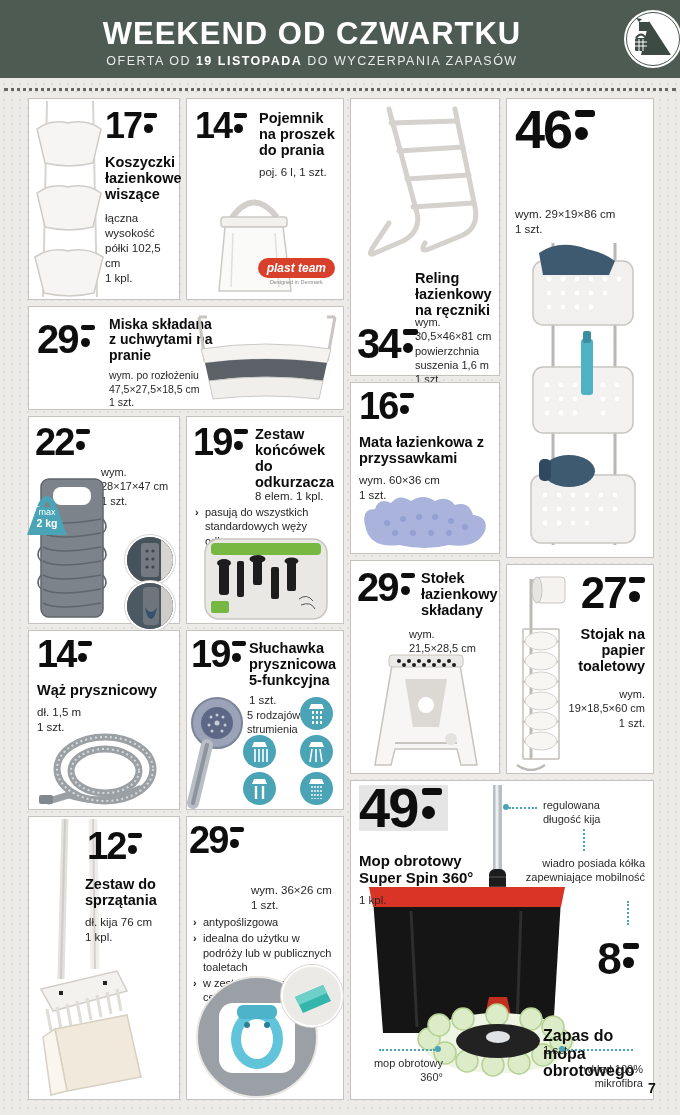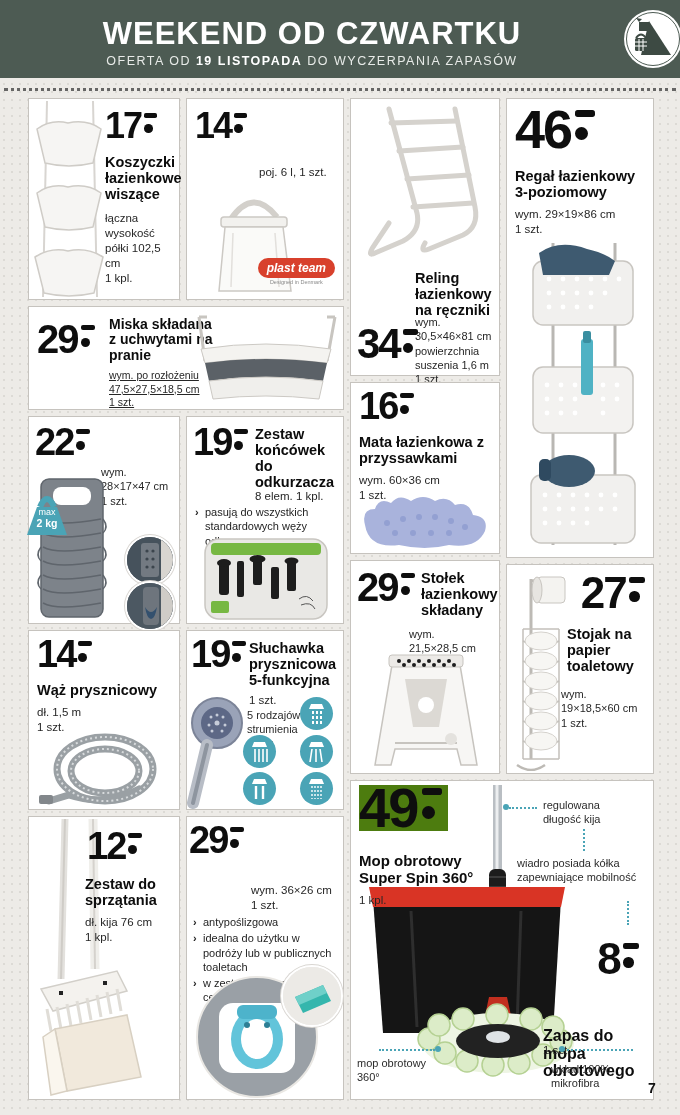--- a/index.html
+++ b/index.html
@@ -30,21 +30,21 @@
   .price .mark{display:inline-flex;flex-direction:column;justify-content:space-between;
     height:.56em;margin-left:.08em;margin-top:.05em;}
   .price .mark .dash{width:.36em;height:.135em;background:#0e0e0e;border-radius:.05em;}
   .price .mark .dot{width:.24em;height:.24em;background:#0e0e0e;border-radius:50%;}
   .price.right{justify-content:flex-end;}
   .pname{font-weight:800;font-size:14.5px;line-height:1.1;color:#0c0c0c;}
   .pdet{font-size:11.5px;line-height:1.3;color:#262626;margin-top:4px;}
   .pdet div{margin:0;}
   .bullet{font-size:11px;line-height:1.3;color:#1e1e1e;position:relative;padding-left:10px;margin-top:2px;}
   .bullet::before{content:"›";position:absolute;left:0;top:0;font-weight:bold;}
-  .tr{text-align:left;}
+  .tr{text-align:right;}
   
   .brand{background:#d8402c;color:#fff;border-radius:10px;padding:3px 9px;
     font-weight:800;font-size:12px;font-style:italic;white-space:nowrap;}
   .brandsub{font-size:5.5px;color:#8a8a8a;text-align:center;margin-top:1px;}
   
   .maxbadge{position:relative;width:48px;height:46px;}
   .maxbadge .txt{position:absolute;left:0;right:0;top:16px;text-align:center;color:#fff;
     font-size:9px;line-height:1.15;}
   .maxbadge .txt b{font-size:10.5px;}
   
@@ -114,20 +114,21 @@
   </div>
 
   <div class="card" style="left:186px;top:98px;width:158px;height:202px;">
     <div class="price abs" style="left:8px;top:12px;font-size:36px;">
       <span>14</span>
       <span class="mark">
           <span class="dash"></span>
           <span class="dot"></span>
         </span>
     </div>
+    <div class="pname abs" style="left:72px;top:12px;width:82px;">Pojemnik na proszek do prania</div>
     <div class="pdet abs" style="left:72px;top:62px;width:82px;">
       <div>poj. 6 l, 1 szt.</div>
     </div>
     <div class="abs" style="left:16px;top:84px;">
       <svg width="100" height="112" viewBox="0 0 100 112">
         <path d="M28 36 Q50 4 74 34" fill="none" stroke="#d3d0cb" stroke-width="6"></path>
         <rect x="18" y="34" width="66" height="10" rx="3" fill="#f2f1ee" stroke="#ccc9c4" stroke-width="1.5"></rect>
         <path d="M22 44 L80 44 L88 108 L16 108 Z" fill="#fafaf8" stroke="#ccc9c4" stroke-width="1.5"></path>
         <line x1="30" y1="50" x2="28" y2="104" stroke="#e2e0dc" stroke-width="1.5"></line>
         <line x1="72" y1="50" x2="76" y2="104" stroke="#e2e0dc" stroke-width="1.5"></line>
@@ -168,21 +169,20 @@
   </div>
 
   <div class="card" style="left:506px;top:98px;width:148px;height:460px;">
     <div class="price abs" style="left:8px;top:8px;font-size:54px;">
       <span>46</span>
       <span class="mark">
           <span class="dash"></span>
           <span class="dot"></span>
         </span>
     </div>
-    <div class="pname abs" style="left:8px;top:70px;width:132px;">Regał łazienkowy 3-poziomowy</div>
     <div class="pdet abs" style="left:8px;top:104px;width:132px;">
       <div>wym. 29×19×86 cm</div>
       <div>1 szt.</div>
     </div>
     <div class="abs" style="left:12px;top:140px;">
       <svg width="124" height="312" viewBox="0 0 124 312">
         <line x1="34" y1="4" x2="34" y2="306" stroke="#b9b7b3" stroke-width="3"></line>
         <line x1="96" y1="4" x2="96" y2="306" stroke="#b9b7b3" stroke-width="3"></line>
         <path d="M20 300 h90" stroke="#b9b7b3" stroke-width="3" fill="none"></path>
 
@@ -253,21 +253,21 @@
 
   <div class="card" style="left:28px;top:306px;width:316px;height:104px;">
     <div class="price abs" style="left:8px;top:16px;font-size:40px;">
       <span>29</span>
       <span class="mark">
           <span class="dash"></span>
           <span class="dot"></span>
         </span>
     </div>
     <div class="pname abs" style="left:80px;top:10px;width:112px;font-size:14px;">Miska składana z uchwytami na pranie</div>
-    <div class="pdet abs" style="left:80px;top:58px;width:112px;font-size:10.5px;text-decoration:underline;">
+    <div class="pdet abs" style="left:80px;top:58px;width:112px;font-size:10.5px;">
       <div>wym. po rozłożeniu 47,5×27,5×18,5 cm</div>
       <div>1 szt.</div>
     </div>
     <div class="abs" style="right:2px;top:4px;">
       <svg width="150" height="94" viewBox="0 0 150 94">
         <path d="M14 50 L8 6 M136 50 L144 6" stroke="#c8c5c0" stroke-width="3" fill="none"></path>
         <path d="M8 6 h8 M136 6 h8" stroke="#c8c5c0" stroke-width="3"></path>
         <path d="M10 38 Q75 28 140 38 L136 52 Q75 44 14 52 Z" fill="#f4f3f0" stroke="#ccc9c4" stroke-width="1"></path>
         <path d="M14 52 Q75 44 136 52 L132 70 Q75 62 18 70 Z" fill="#5b6167"></path>
         <path d="M18 70 Q75 62 132 70 L128 88 Q75 82 22 88 Z" fill="#f0efec" stroke="#ccc9c4" stroke-width="1"></path>
@@ -687,21 +687,21 @@
             <circle cx="202" cy="246" r="11"></circle>
             <circle cx="180" cy="238" r="11"></circle>
             <circle cx="112" cy="238" r="11"></circle>
             <circle cx="88" cy="244" r="11"></circle>
             <circle cx="146" cy="234" r="11"></circle>
         </g>
         <ellipse cx="147" cy="260" rx="42" ry="17" fill="#222"></ellipse>
         <ellipse cx="147" cy="256" rx="12" ry="6" fill="#dfe3e6"></ellipse>
       </svg>
     </div>
-    <div class="price abs" style="left:8px;top:4px;font-size:56px;background:#4d7c0f;padding-right:6px;">
+    <div class="price abs" style="left:8px;top:4px;font-size:56px;background:#e5e5e5;padding-right:6px;">
       <span>49</span>
       <span class="mark">
           <span class="dash"></span>
           <span class="dot"></span>
         </span>
     </div>
     <div class="pname abs" style="left:8px;top:72px;width:130px;font-size:15px;">Mop obrotowy Super Spin 360°</div>
     <div class="pdet abs" style="left:8px;top:108px;width:130px;">
       <div>1 kpl.</div>
     </div>

